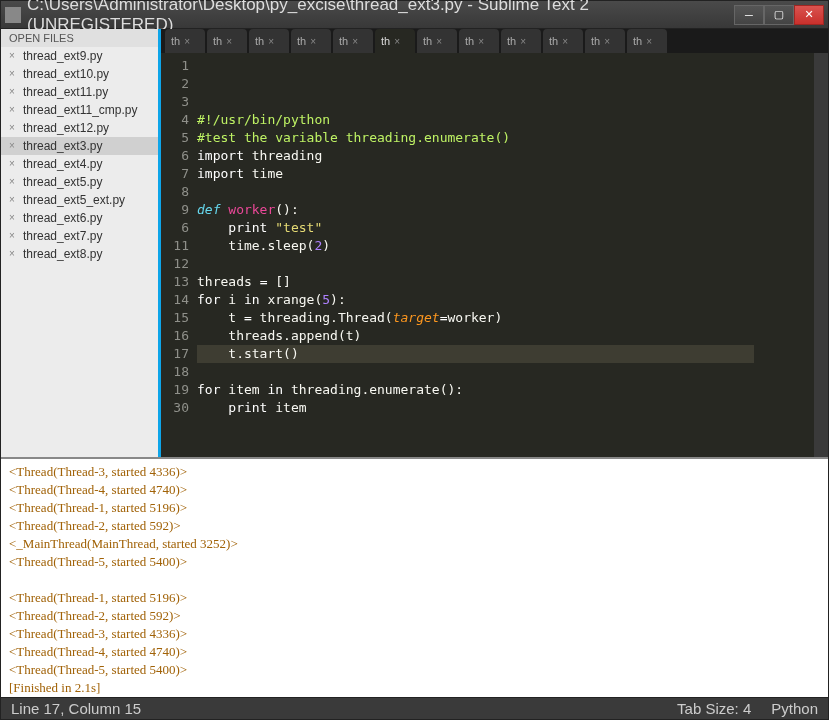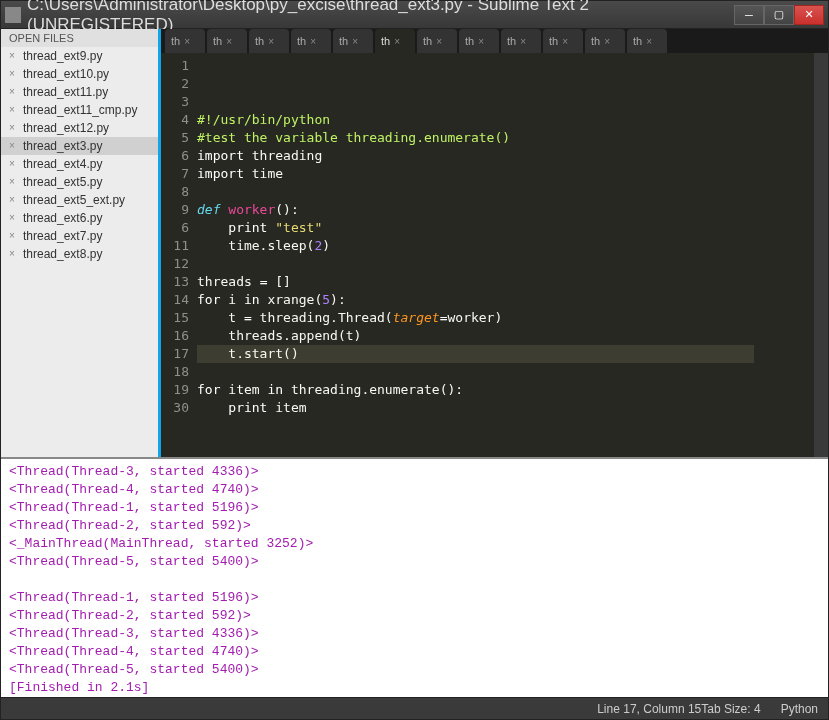--- a/index.html
+++ b/index.html
@@ -32,22 +32,22 @@
 .code { flex: 1; background: #272822; color: #f8f8f2; font-family: Consolas, monospace; font-size: 13px; line-height: 18px; padding: 4px 0; white-space: pre; position: relative; }
 .line-hl { position: absolute; left: 0; right: 0; height: 18px; background: #3e3d32; top: 292px; }
 .minimap { width: 60px; background: #272822; opacity: 0.5; }
 .kw { color: #ffffff; }
 .kw2 { color: #66d9ef; font-style: italic; }
 .fn { color: #ec4899; }
 .str { color: #e6db74; }
 .num { color: #ae81ff; }
 .cm { color: #bef264; }
 .arg { color: #fd971f; font-style: italic; }
-.console { height: 240px; background: #fff; color: #a21caf; font-family: Liberation Mono, monospace; font-size: 13px; line-height: 18px; padding: 4px 8px; overflow: hidden; border-top: 2px solid #888; white-space: pre; }
-.statusbar { height: 22px; background: #3a3a3a; color: #ccc; display: flex; align-items: center; padding: 0 10px; font-size: 12px; border-top: 1px solid #222; text-align: right; }
+.console { height: 240px; background: #fff; color: #a16207; font-family: Liberation Serif, serif; font-size: 13px; line-height: 18px; padding: 4px 8px; overflow: hidden; border-top: 2px solid #888; white-space: pre; }
+.statusbar { height: 22px; background: #3a3a3a; color: #ccc; display: flex; align-items: center; padding: 0 10px; font-size: 15px; border-top: 1px solid #222; }
 .status-left { flex: 1; }
 .status-right { display: flex; gap: 20px; }
 .scrollbar-v { width: 14px; background: #3a3a3a; }
 </style>
 </head>
 <body>
 
 <div class="window">
 
   <div class="titlebar">

